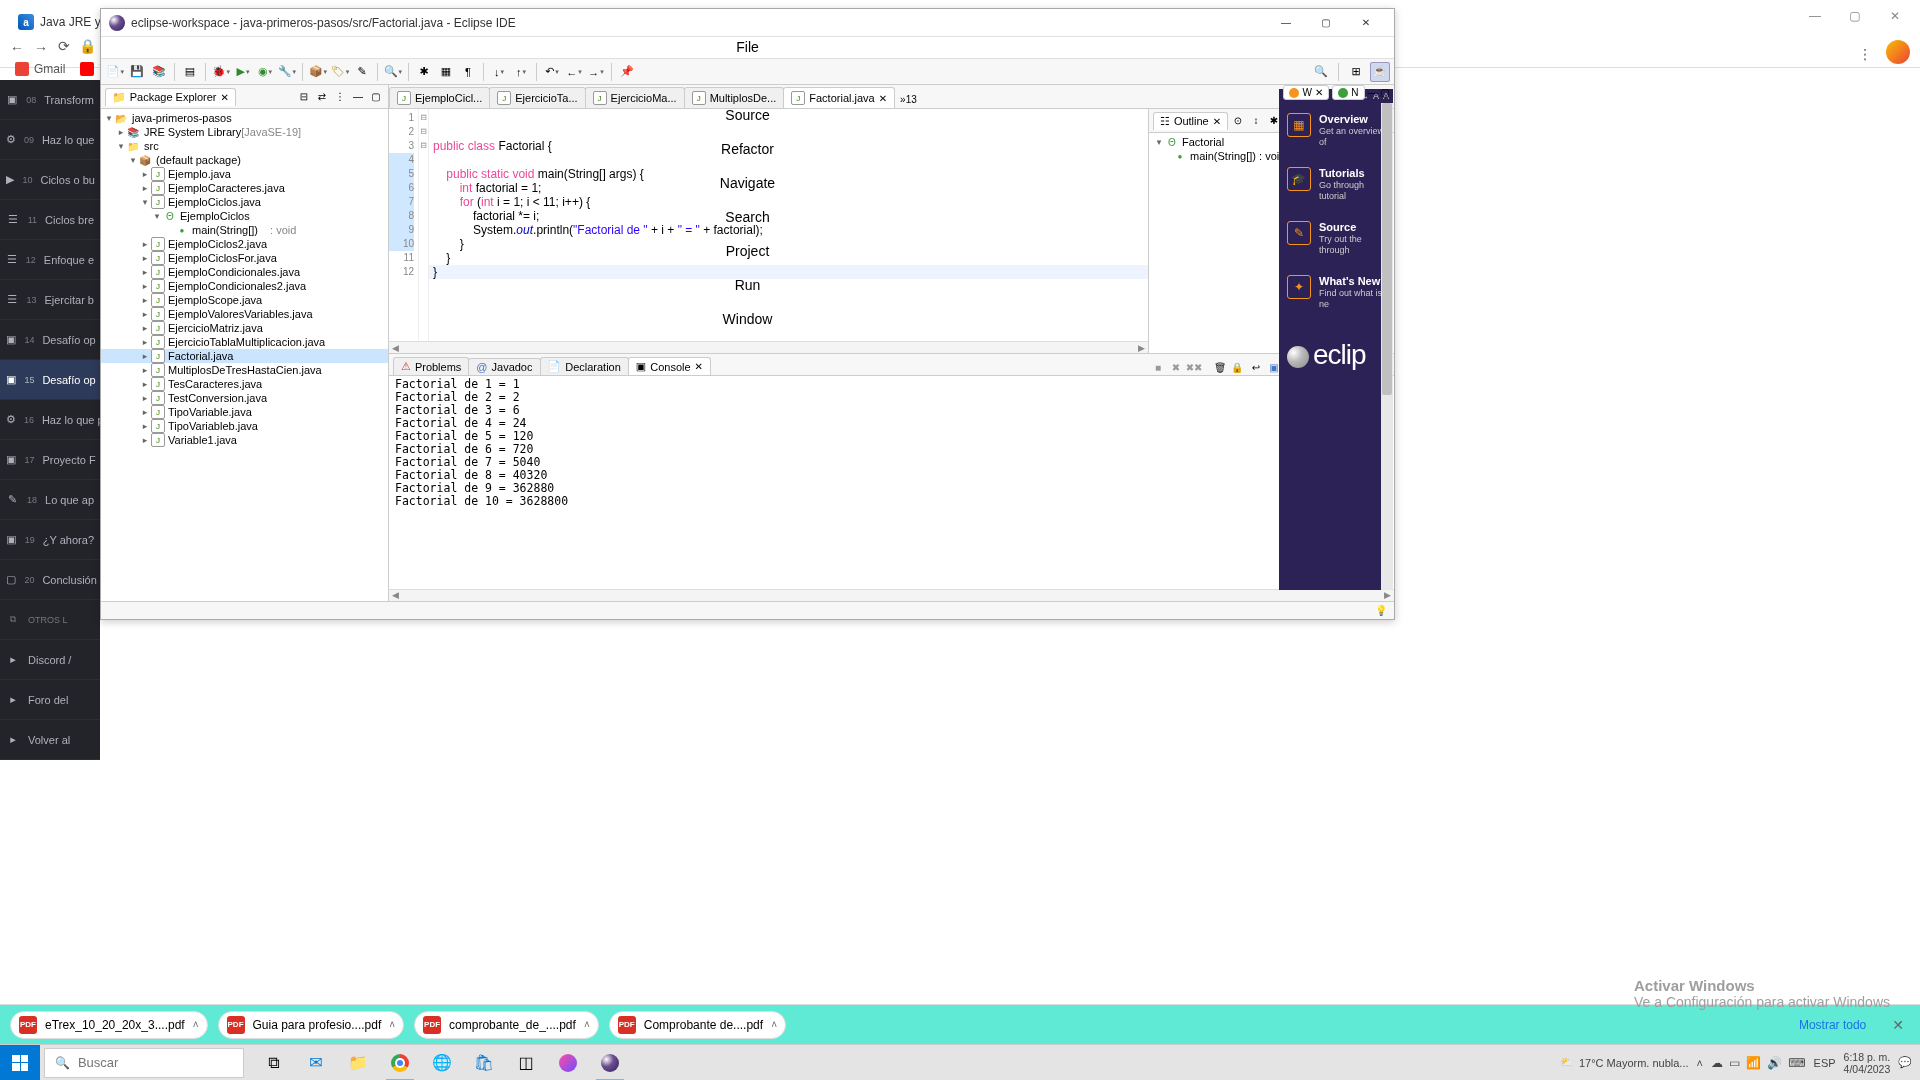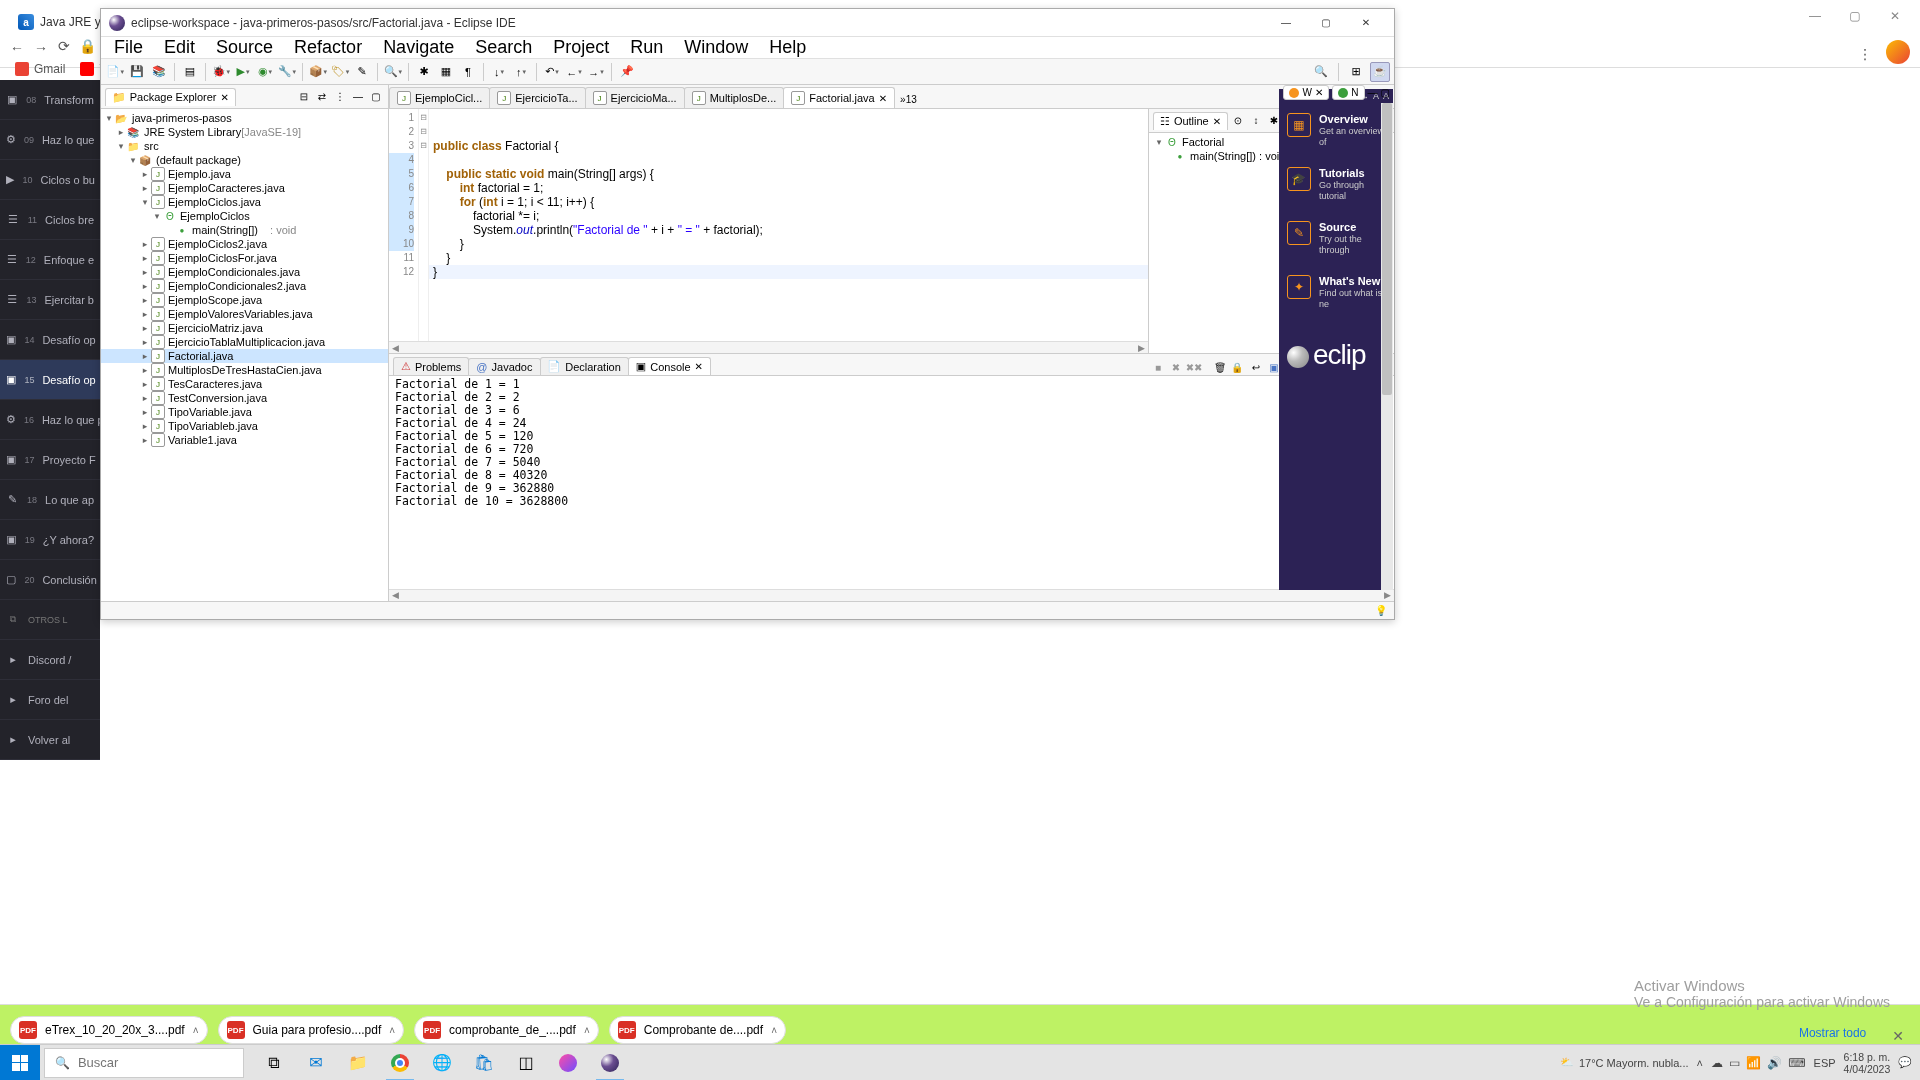--- a/index.html
+++ b/index.html
@@ -24,21 +24,21 @@
 .course-item.active { background: #2e3a5a; color: #fff; }
 .course-item .num { font-size: 9px; opacity: 0.6; }
 .course-item .ci-icon { width: 14px; display:inline-block; text-align:center; }
 
 
 .eclipse { position: absolute; top: 8px; left: 100px; width: 1295px; height: 612px; background: #fff; border: 1px solid #aaa; box-shadow: 0 2px 8px rgba(0,0,0,0.2); display: flex; flex-direction: column; z-index: 5; }
 .eclipse-title { height: 28px; background: #fff; border-bottom: 1px solid #e0e0e0; display: flex; align-items: center; padding: 0 8px; font-size: 12px; color: #333; }
 .eclipse-title .logo { width: 16px; height: 16px; border-radius: 50%; background: radial-gradient(circle at 30% 30%, #fff, #6b4e91 40%, #2c2255); margin-right: 6px; }
 .eclipse-title .win-ctrls { margin-left: auto; display: flex; gap: 0; }
 .eclipse-title .win-ctrls span { width: 40px; height: 24px; display: flex; align-items: center; justify-content: center; font-size: 10px; cursor: pointer; }
-.eclipse-menu { height: 22px; display: flex; align-items: center; padding: 0 6px; gap: 7px; font-size: 18px; border-bottom: 1px solid #e0e0e0; }
+.eclipse-menu { height: 22px; display: flex; align-items: center; padding: 0 6px; gap: 14px; font-size: 14px; border-bottom: 1px solid #e0e0e0; flex-direction: column; }
 .eclipse-menu span { padding: 2px 7px; cursor: pointer; }
 .eclipse-toolbar { height: 26px; border-bottom: 1px solid #ccc; display: flex; align-items: center; padding: 0 4px; gap: 2px; background: #f7f7f7; }
 .tb-btn { width: 20px; height: 20px; display: flex; align-items: center; justify-content: center; font-size: 11px; cursor: pointer; border-radius: 2px; }
 .tb-sep { width: 1px; height: 18px; background: #ccc; margin: 0 3px; }
 .tb-drop::after { content: "▾"; font-size: 7px; margin-left: 1px; color: #666; }
 .toolbar-right { margin-left: auto; display: flex; align-items: center; gap: 4px; }
 
 .eclipse-body { flex: 1; display: flex; min-height: 0; }
 
 
@@ -75,21 +75,21 @@
 .editor-tabs .right-icons span { width:16px; height:16px; font-size:9px; display:inline-flex; align-items:center; justify-content:center; cursor:pointer; }
 
 .editor-and-outline { flex: 1; display: flex; min-height: 0; }
 .editor { flex: 1; display: flex; font-family: Consolas, monospace; font-size: 12px; min-height: 0; overflow: hidden; border-right: 1px solid #ccc; position:relative; }
 .gutter { width: 30px; background: #fff; border-right: 1px solid #eee; color: #888; text-align: right; padding: 2px 4px 0 0; line-height: 14px; font-size: 10px; }
 .gutter .marker { background: #d0e8ff; }
 .folding { width: 10px; background: #fff; border-right: 1px solid #eee; line-height: 14px; font-size: 8px; color: #888; text-align: center; padding-top: 2px; }
 .code { flex: 1; padding: 2px 4px; line-height: 14px; white-space: pre; overflow: auto; position: relative; }
 .code .cursor-line { position: absolute; left: 0; right: 0; height: 14px; background: #eef4ff; z-index: 0; }
 .code pre { position: relative; z-index: 1; background: transparent; font-family: inherit; }
-.kw { color: #a16207; font-weight: bold; }
+.kw { color: #ec4899; font-weight: normal; }
 .str { color: #2a00ff; }
 .fld { color: #0000c0; font-style: italic; }
 .editor-scroll-h { position:absolute; bottom:0; left:0; right:0; height:12px; display:flex; align-items:center; justify-content:space-between; background:#f4f4f4; border-top:1px solid #ddd; font-size:9px; color:#888; padding:0 3px; }
 
 
 .outline { width: 245px; display: flex; flex-direction: column; }
 .outline .view-header .tab { background: #fff; }
 .outline .tree { padding: 2px; }
 
 
@@ -113,24 +113,24 @@
 .bottom-tabs .bt-icons span { width: 16px; height: 16px; font-size: 10px; display: inline-flex; align-items: center; justify-content: center; cursor: pointer; }
 .console-status { font-size: 10.5px; color: #777; padding: 2px 6px; border-bottom: 1px solid #eee; }
 .console-out { flex: 1; font-family: Consolas, monospace; font-size: 11.5px; padding: 2px 6px; line-height: 13px; white-space: pre; overflow: auto; }
 .bottom-scroll-h { height: 12px; background: #f4f4f4; border-top: 1px solid #ddd; display:flex; justify-content:space-between; padding:0 3px; font-size:9px; color:#888; }
 
 
 .eclipse-status { height: 18px; border-top: 1px solid #ccc; background: #f7f7f7; display:flex; align-items:center; justify-content:flex-end; padding:0 6px; font-size:10px; color:#888; gap:6px; }
 
 
 .watermark { position: absolute; right: 30px; bottom: 70px; color: #9e9e9e; font-size: 14px; text-align: left; z-index: 20; pointer-events: none; }
-.watermark b { font-size: 15px; font-weight: 400; display: block; }
-
-
-.downloads { position: absolute; left: 0; right: 0; bottom: 36px; height: 40px; background: #bef264; border-top: 1px solid #ddd; display: flex; align-items: flex-end; padding: 0 10px; gap: 10px; font-size: 12px; z-index: 10; }
+.watermark b { font-size: 15px; font-weight: 700; display: block; }
+
+
+.downloads { position: absolute; left: 0; right: 0; bottom: 36px; height: 40px; background: #5eead4; border-top: 1px solid #ddd; display: flex; align-items: center; padding: 0 10px; gap: 10px; font-size: 12px; z-index: 10; }
 .dl-item { display: flex; align-items: center; gap: 8px; padding: 4px 8px; border: 1px solid #ddd; border-radius: 14px; background: #fff; cursor: pointer; }
 .dl-item .dl-icon { width: 18px; height: 18px; background: #d93025; color: #fff; border-radius: 3px; display: flex; align-items: center; justify-content: center; font-size: 8px; font-weight: bold; }
 .dl-item .chev { font-size: 10px; color: #666; }
 .dl-showall { margin-left: auto; color: #1a73e8; cursor: pointer; font-size: 12px; padding: 4px 10px; }
 .dl-close { font-size: 14px; color: #666; cursor: pointer; padding: 0 6px; }
 
 
 .taskbar { position: absolute; left: 0; right: 0; bottom: 0; height: 36px; background: #e4e4e4; display: flex; align-items: center; font-size: 12px; z-index: 15; border-top: 1px solid #ccc; }
 .tb-start { width: 40px; height: 36px; display: flex; align-items: center; justify-content: center; background: #0078d4; cursor: pointer; }
 .tb-start .win-logo { width: 16px; height: 16px; display: grid; grid-template: 1fr 1fr / 1fr 1fr; gap: 1px; }

